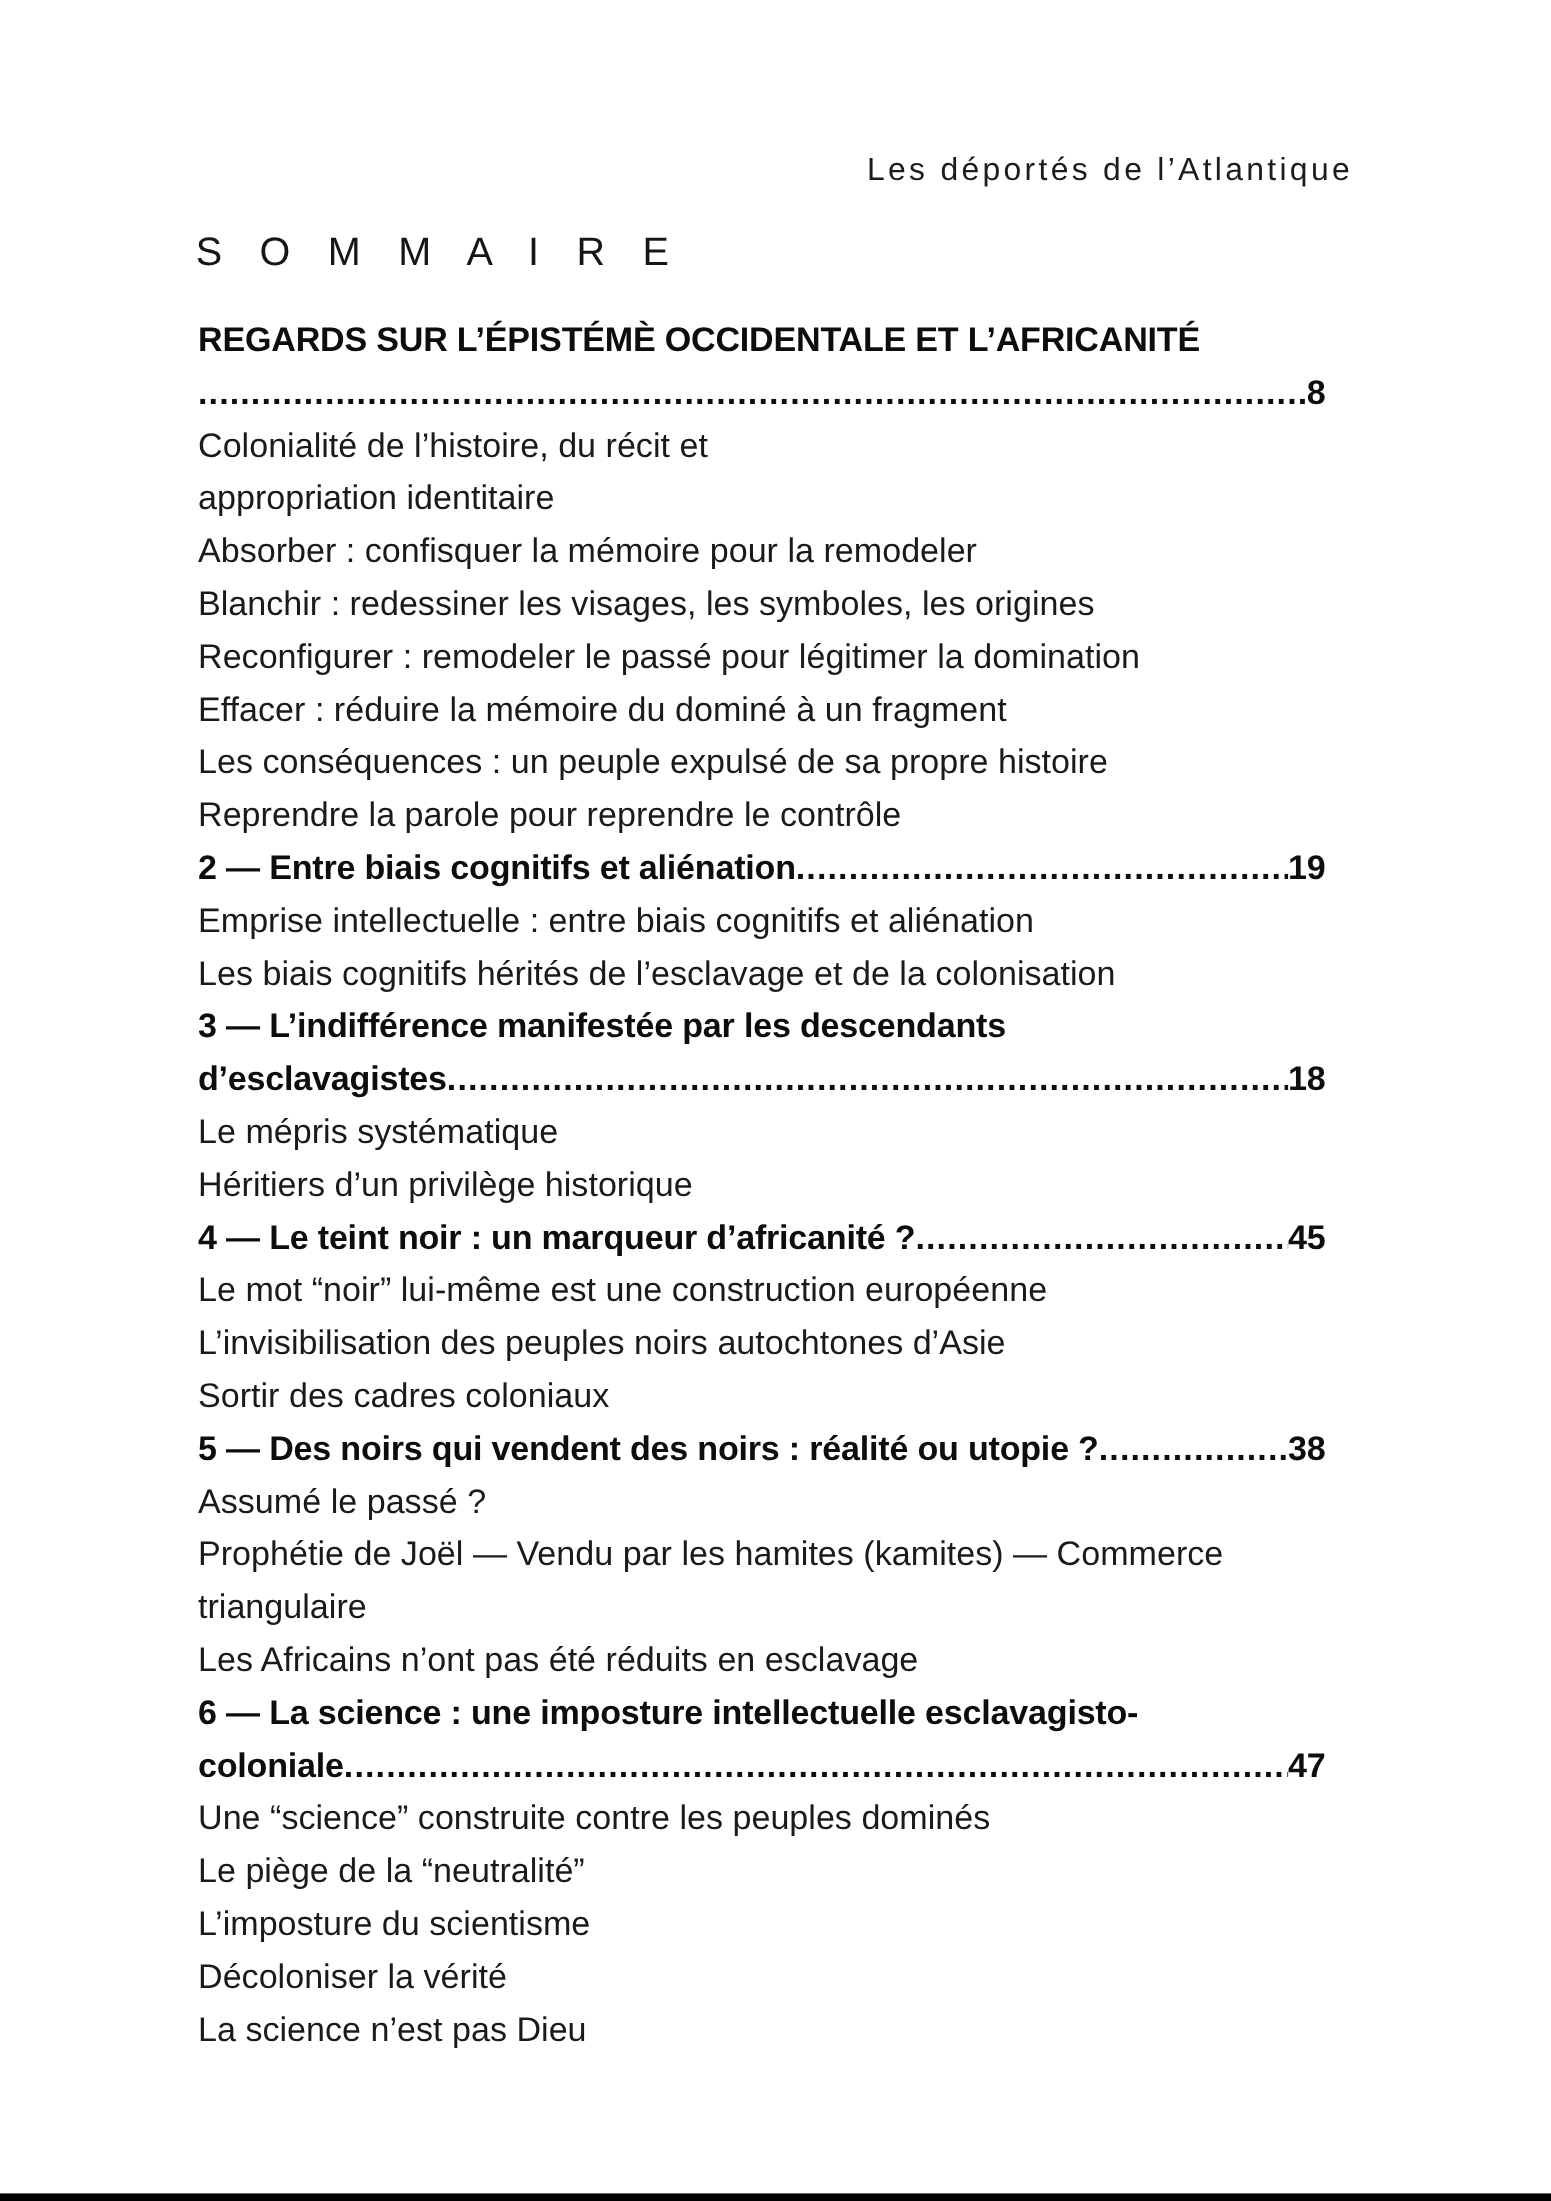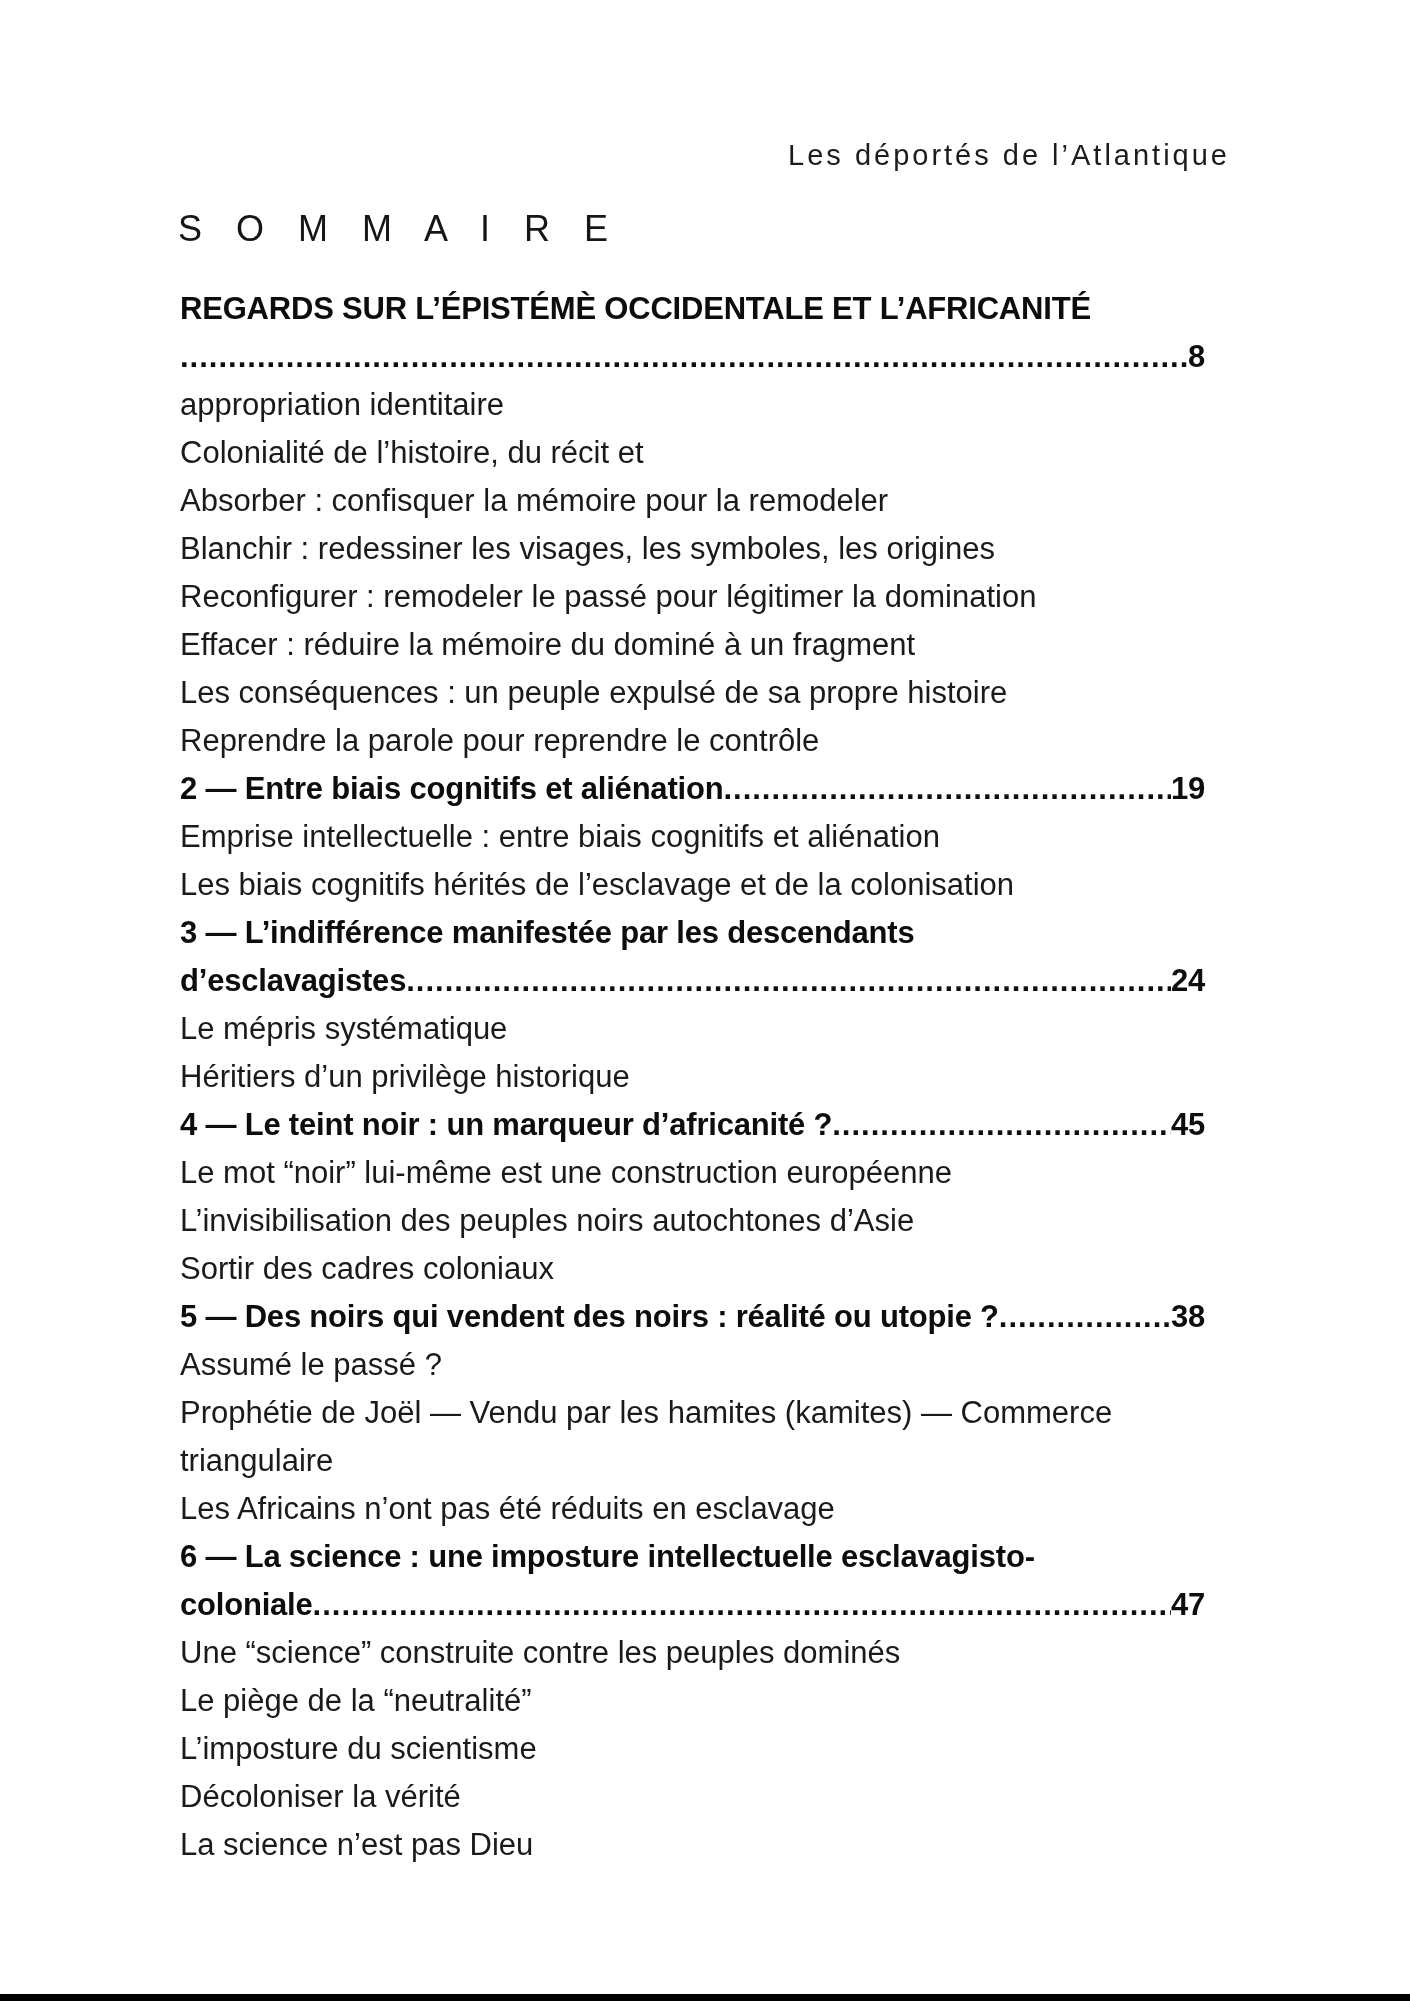--- a/index.html
+++ b/index.html
@@ -82,24 +82,24 @@
   <div class="toc">
     <div class="toc-row bold">
       <span class="toc-label">REGARDS SUR L’ÉPISTÉMÈ OCCIDENTALE ET L’AFRICANITÉ</span>
     </div>
 
   <div class="toc-row bold">
         <span class="dots"></span>
         <span class="pagenum">8</span>
       </div>
       <div class="toc-row">
-        <span class="toc-label">appropriation identitaire</span>
+        <span class="toc-label">Colonialité de l’histoire, du récit et</span>
       </div>
       <div class="toc-row">
-        <span class="toc-label">Colonialité de l’histoire, du récit et</span>
+        <span class="toc-label">appropriation identitaire</span>
       </div>
       <div class="toc-row">
         <span class="toc-label">Absorber : confisquer la mémoire pour la remodeler</span>
       </div>
       <div class="toc-row">
         <span class="toc-label">Blanchir : redessiner les visages, les symboles, les origines</span>
       </div>
       <div class="toc-row">
         <span class="toc-label">Reconfigurer : remodeler le passé pour légitimer la domination</span>
       </div>
@@ -122,21 +122,21 @@
       </div>
       <div class="toc-row">
         <span class="toc-label">Les biais cognitifs hérités de l’esclavage et de la colonisation</span>
       </div>
       <div class="toc-row bold">
         <span class="toc-label">3 — L’indifférence manifestée par les descendants</span>
       </div>
       <div class="toc-row bold">
         <span class="toc-label">d’esclavagistes</span>
         <span class="dots"></span>
-        <span class="pagenum">24</span>
+        <span class="pagenum">18</span>
       </div>
       <div class="toc-row">
         <span class="toc-label">Le mépris systématique</span>
       </div>
       <div class="toc-row">
         <span class="toc-label">Héritiers d’un privilège historique</span>
       </div>
       <div class="toc-row bold">
         <span class="toc-label">4 — Le teint noir : un marqueur d’africanité ?</span>
         <span class="dots"></span>

